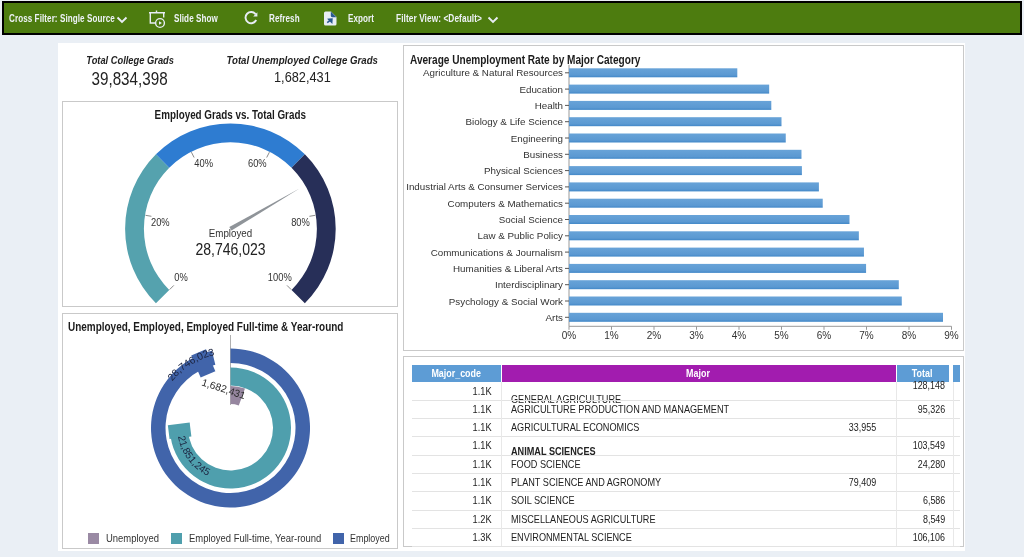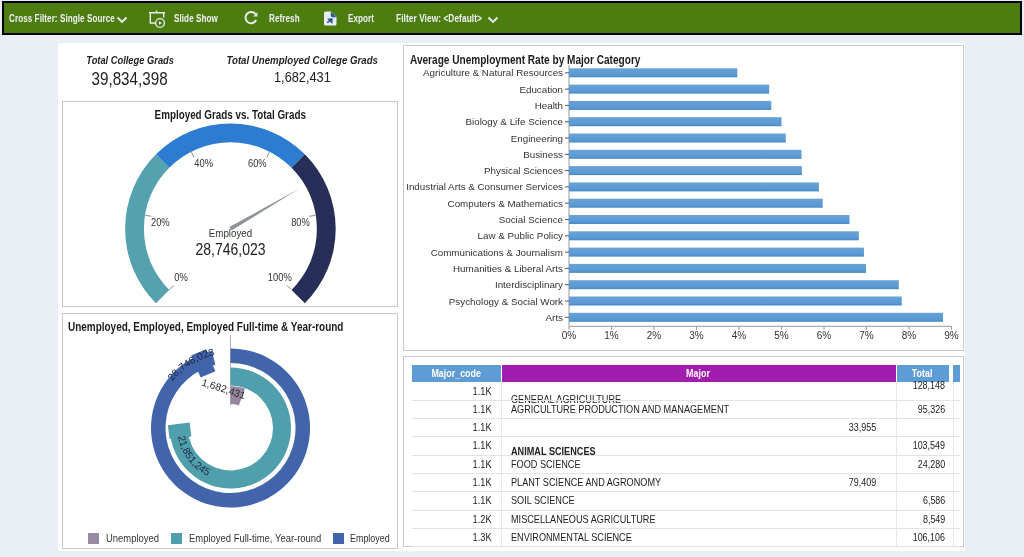--- a/index.html
+++ b/index.html
@@ -213,20 +213,21 @@
     <div class="abs" style="left:548.5px;top:7.5px;width:7px;height:17px;background:#5d9cd5;"></div>
     <div class="abs" style="left:7.5px;top:24.5px;width:80px;height:18.3px;line-height:18.3px;text-align:right;"><span style="display:inline-block;transform:scaleX(0.88);transform-origin:right center;">1.1K</span></div>
     <div class="abs" style="left:107px;top:24.5px;height:18.3px;line-height:18.3px;margin-top:8px;"><span style="display:inline-block;transform:scaleX(0.87);transform-origin:left center;white-space:nowrap;">GENERAL AGRICULTURE</span></div>
     <div class="abs" style="left:440px;top:19px;width:101px;height:18.3px;line-height:18.3px;text-align:right;"><span style="display:inline-block;transform:scaleX(0.85);transform-origin:right center;">128,148</span></div>
     <div class="abs" style="left:7.5px;top:42.8px;width:548px;height:1px;background:#e3e3e3;"></div>
     <div class="abs" style="left:7.5px;top:42.8px;width:80px;height:18.3px;line-height:18.3px;text-align:right;"><span style="display:inline-block;transform:scaleX(0.88);transform-origin:right center;">1.1K</span></div>
     <div class="abs" style="left:107px;top:42.8px;height:18.3px;line-height:18.3px;"><span style="display:inline-block;transform:scaleX(0.87);transform-origin:left center;white-space:nowrap;">AGRICULTURE PRODUCTION AND MANAGEMENT</span></div>
     <div class="abs" style="left:440px;top:42.8px;width:101px;height:18.3px;line-height:18.3px;text-align:right;"><span style="display:inline-block;transform:scaleX(0.85);transform-origin:right center;">95,326</span></div>
     <div class="abs" style="left:7.5px;top:61.099999999999994px;width:548px;height:1px;background:#e3e3e3;"></div>
     <div class="abs" style="left:7.5px;top:61.1px;width:80px;height:18.3px;line-height:18.3px;text-align:right;"><span style="display:inline-block;transform:scaleX(0.88);transform-origin:right center;">1.1K</span></div>
+    <div class="abs" style="left:107px;top:61.1px;height:18.3px;line-height:18.3px;"><span style="display:inline-block;transform:scaleX(0.87);transform-origin:left center;white-space:nowrap;">AGRICULTURAL ECONOMICS</span></div>
     <div class="abs" style="left:440px;top:61.1px;width:101px;height:18.3px;line-height:18.3px;text-align:left;"><span style="display:inline-block;transform:scaleX(0.85);transform-origin:right center;">33,955</span></div>
     <div class="abs" style="left:7.5px;top:79.4px;width:548px;height:1px;background:#e3e3e3;"></div>
     <div class="abs" style="left:7.5px;top:79.4px;width:80px;height:18.3px;line-height:18.3px;text-align:right;"><span style="display:inline-block;transform:scaleX(0.88);transform-origin:right center;">1.1K</span></div>
     <div class="abs" style="left:107px;top:85px;height:18.3px;line-height:18.3px;font-weight:bold;"><span style="display:inline-block;transform:scaleX(0.87);transform-origin:left center;white-space:nowrap;">ANIMAL SCIENCES</span></div>
     <div class="abs" style="left:440px;top:79.4px;width:101px;height:18.3px;line-height:18.3px;text-align:right;"><span style="display:inline-block;transform:scaleX(0.85);transform-origin:right center;">103,549</span></div>
     <div class="abs" style="left:7.5px;top:97.7px;width:548px;height:1px;background:#e3e3e3;"></div>
     <div class="abs" style="left:7.5px;top:97.7px;width:80px;height:18.3px;line-height:18.3px;text-align:right;"><span style="display:inline-block;transform:scaleX(0.88);transform-origin:right center;">1.1K</span></div>
     <div class="abs" style="left:107px;top:97.7px;height:18.3px;line-height:18.3px;"><span style="display:inline-block;transform:scaleX(0.87);transform-origin:left center;white-space:nowrap;">FOOD SCIENCE</span></div>
     <div class="abs" style="left:440px;top:97.7px;width:101px;height:18.3px;line-height:18.3px;text-align:right;"><span style="display:inline-block;transform:scaleX(0.85);transform-origin:right center;">24,280</span></div>
     <div class="abs" style="left:7.5px;top:116px;width:548px;height:1px;background:#e3e3e3;"></div>

